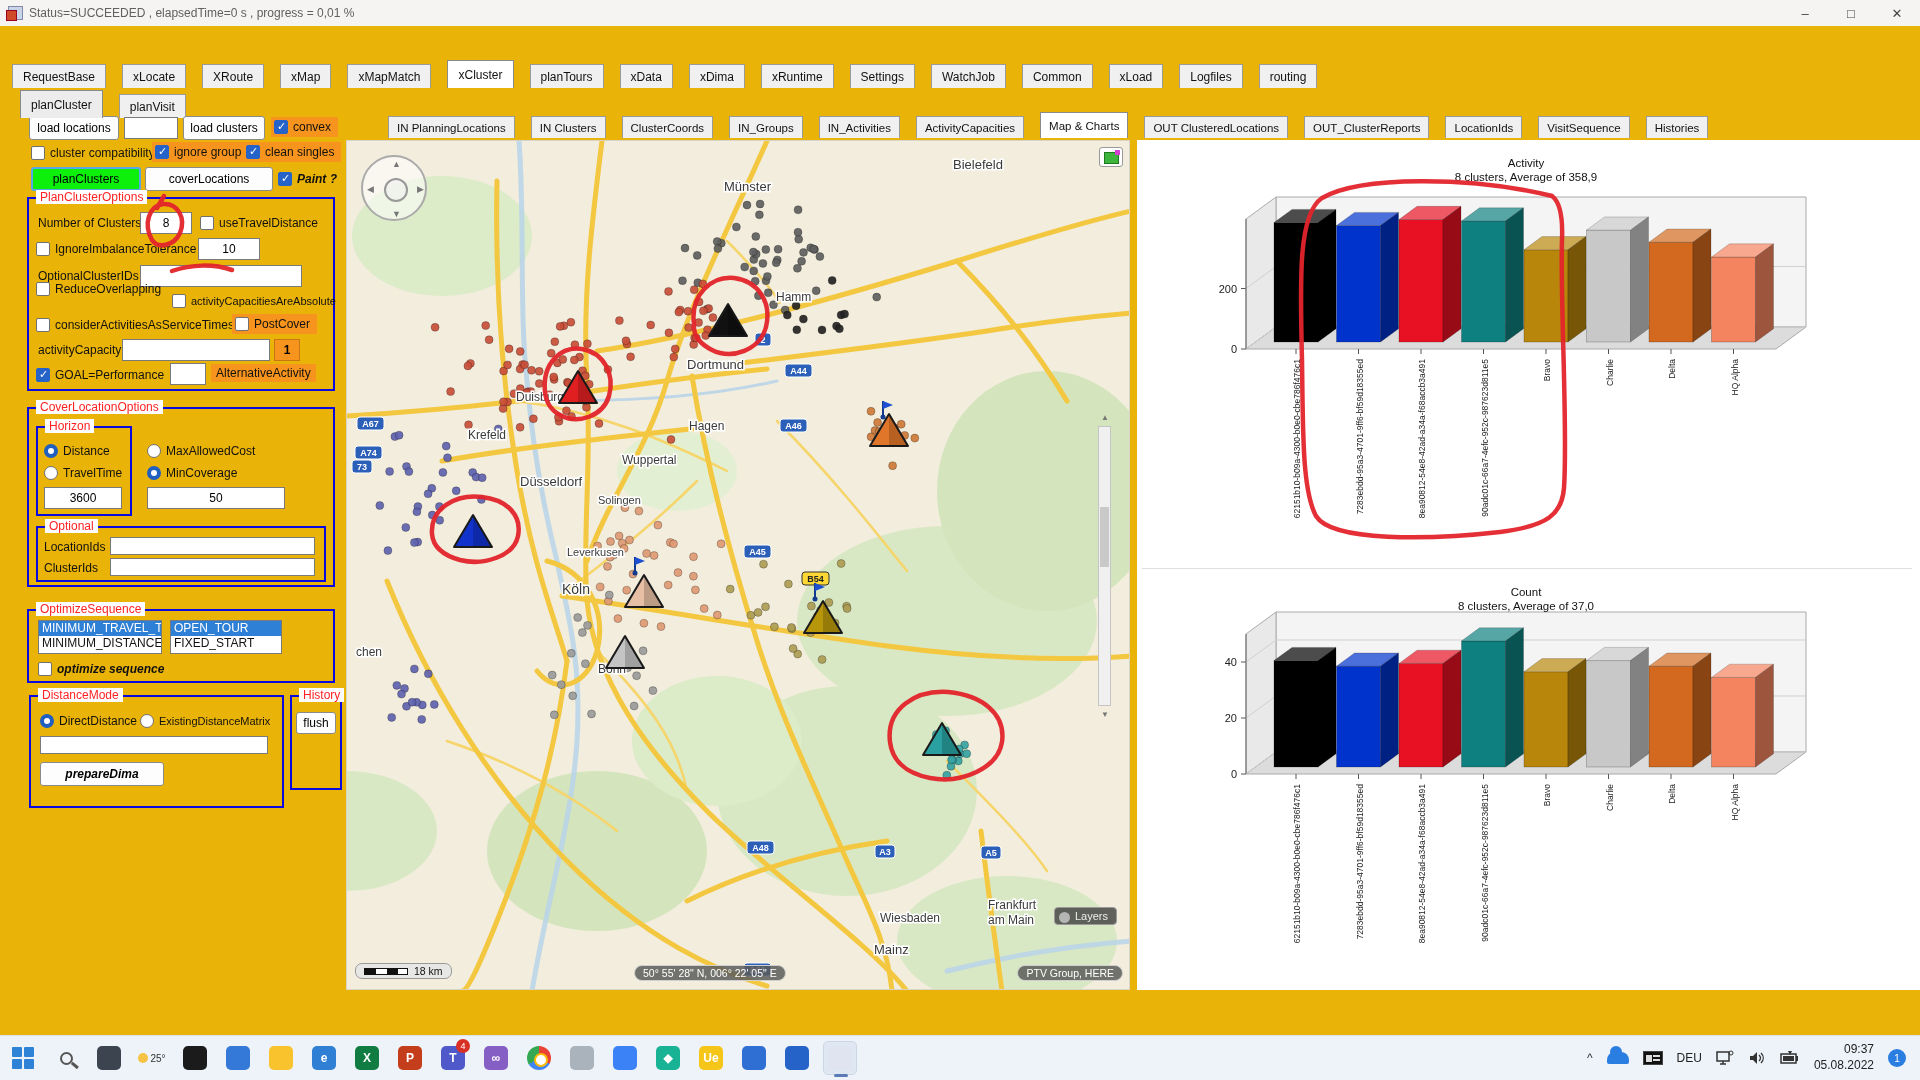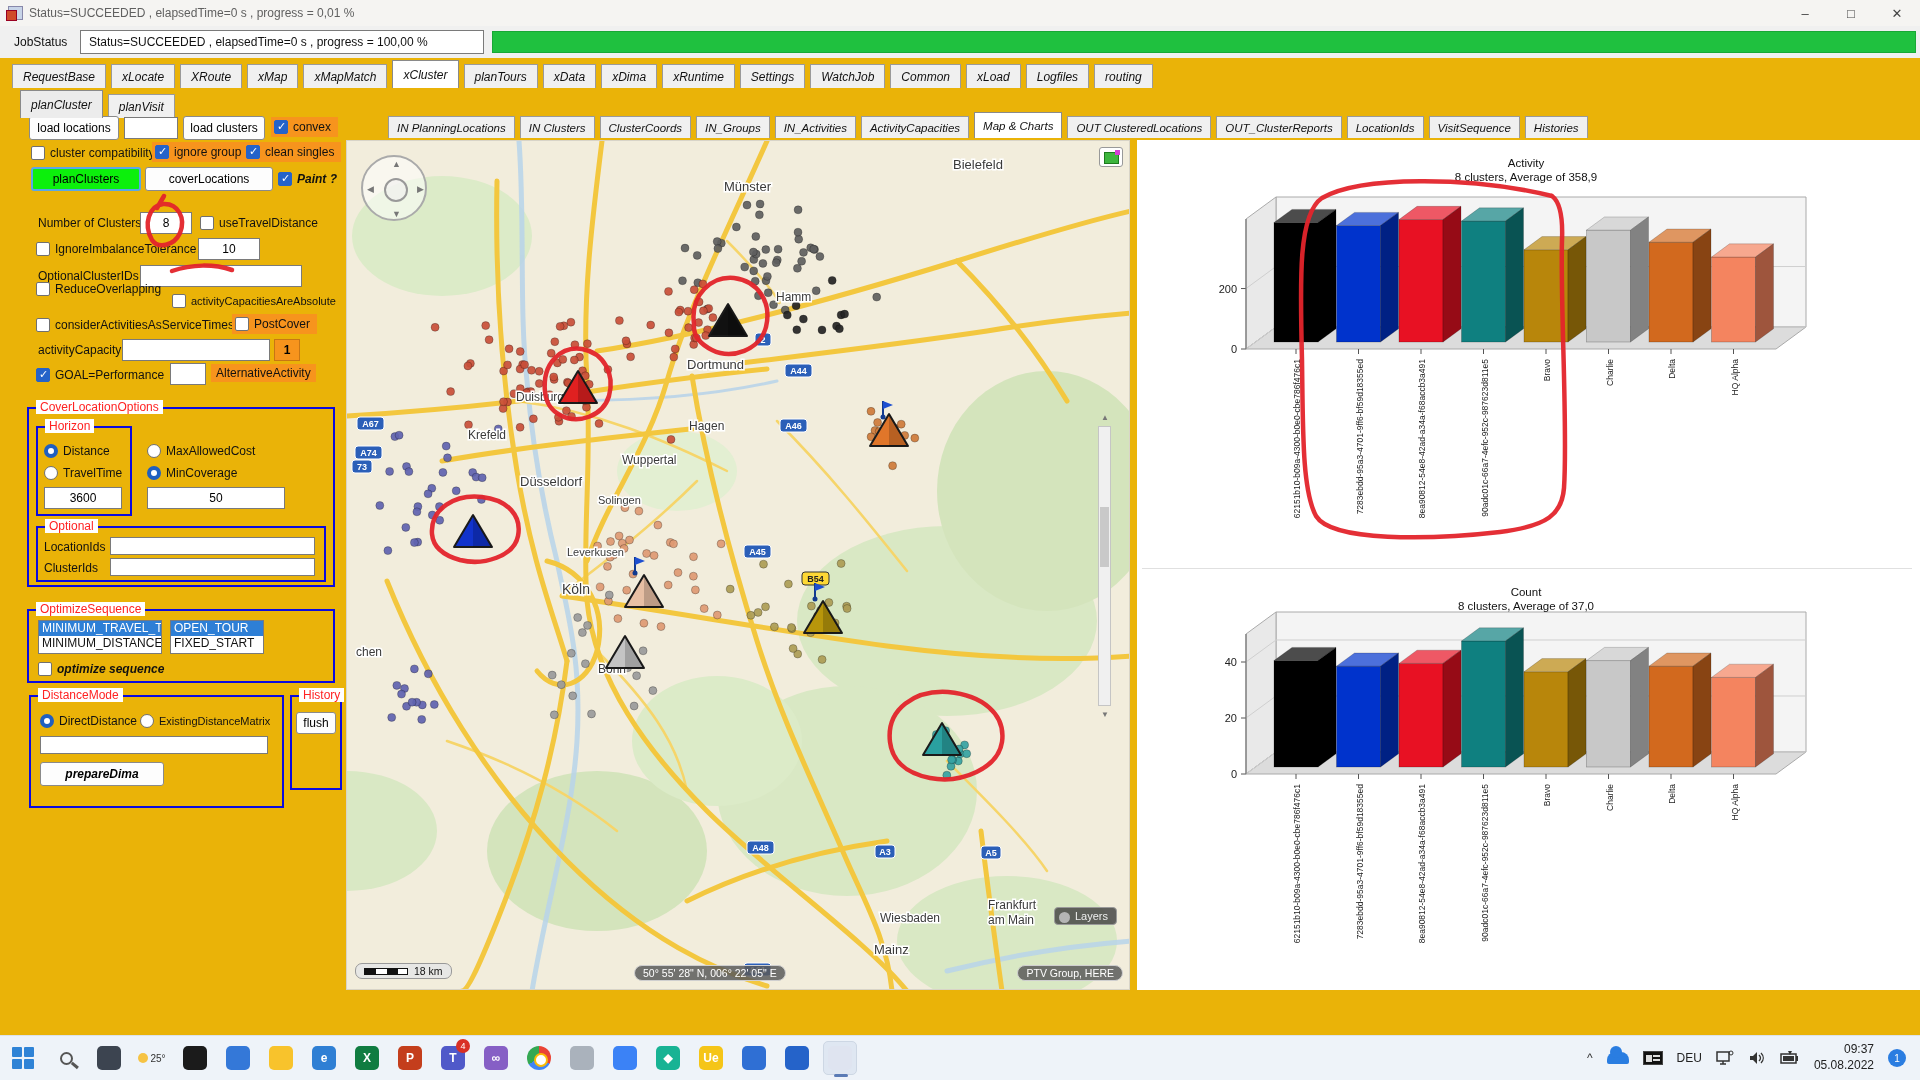--- a/index.html
+++ b/index.html
@@ -16,21 +16,21 @@
   .winbtn { width:46px; height:26px; display:flex; align-items:center; justify-content:center; color:#444; font-size:13px; }
 
   
   .jobrow { position:absolute; left:0; top:26px; width:1920px; height:32px; background:#f0f0f0; }
   .joblabel { position:absolute; left:14px; top:9px; color:#111; }
   .statusbox { position:absolute; left:80px; top:4px; width:404px; height:24px; background:#fff; border:1px solid #7a7a7a; display:flex; align-items:center; padding-left:8px; }
   .progress { position:absolute; left:492px; top:5px; width:1424px; height:22px; background:#1fc13f; border:1px solid #18a835; }
 
   
   .tabstrip { position:absolute; display:flex; align-items:flex-end; }
-  .tab { border:1px solid #9a9a9a; border-bottom:none; background:#f0f0f0; padding:4px 10px 4px 10px; margin-right:5px; height:24px; display:flex; align-items:center; position:relative;font-style:italic; }
+  .tab { border:1px solid #9a9a9a; border-bottom:none; background:#f0f0f0; padding:4px 10px 4px 10px; margin-right:16px; height:24px; display:flex; align-items:center; position:relative; }
   .tab.sel { background:#fff; height:28px; z-index:2; border-color:#8a8a8a; }
   .maintabs { left:12px; top:60px; }
   .subtabs { left:20px; top:90px; }
   .subtabs .tab.sel { background:#ececec; }
   .innertabs { left:346px; top:112px;padding-left:42px; }
   .innertabs .tab { padding:3px 8px; height:22px; font-size:11.5px; }
   .innertabs .tab.sel { background:#fff; height:26px; }
 
   
   .btn { position:absolute; height:24px; background:#fdfdfd; border:1px solid #8a8a8a; border-radius:3px; font-family:inherit; font-size:12px; text-align:center; padding:0 6px; }
@@ -112,25 +112,20 @@
   <div class="titlebar">
     <span class="appicon"></span>
     <span class="titletext">Status=SUCCEEDED , elapsedTime=0 s , progress = 0,01 %</span>
     <span class="wincontrols">
       <span class="winbtn">–</span>
       <span class="winbtn">□</span>
       <span class="winbtn">✕</span>
     </span>
   </div>
 
-  <div class="jobrow">
-    <span class="joblabel">JobStatus</span>
-    <span class="statusbox">Status=SUCCEEDED , elapsedTime=0 s , progress = 100,00 %</span>
-    <span class="progress"></span>
-  </div>
 
   <div class="tabstrip maintabs" id="maintabs">
       <div class="tab">RequestBase</div>
       <div class="tab">xLocate</div>
       <div class="tab">XRoute</div>
       <div class="tab">xMap</div>
       <div class="tab">xMapMatch</div>
       <div class="tab sel">xCluster</div>
       <div class="tab">planTours</div>
       <div class="tab">xData</div>
@@ -183,20 +178,23 @@
       <span class="cblabel">clean singles</span>
     </span>
 
   <button class="btn green" style="left:31px;top:167px;width:110px">planClusters</button>
   <button class="btn" style="left:145px;top:167px;width:128px">coverLocations</button>
   <span class="cbrow" style="left:278px;top:170px">
       <span class="cbbox on"></span>
       <span class="cblabel bi">Paint ?</span>
     </span>
 
+  <div class="group" style="left:27px;top:197px;width:308px;height:194px">
+    <span class="gtitle">PlanClusterOptions</span>
+  </div>
   <span class="lbl" style="left:38px;top:216px">Number of Clusters</span>
   <input class="field num" style="left: 140px; top: 212px; width: 52px;" value="8">
   <span class="cbrow" style="left:200px;top:214px">
       <span class="cbbox"></span>
       <span class="cblabel">useTravelDistance</span>
     </span>
   <span class="cbrow" style="left:36px;top:240px">
       <span class="cbbox"></span>
       <span class="cblabel">IgnoreImbalanceTolerance</span>
     </span>
@@ -261,21 +259,21 @@
   <span class="lbl" style="left:44px;top:561px">ClusterIds</span>
   <input class="field" style="left: 110px; top: 558px; width: 205px; height: 18px;" value="">
 
   <div class="group" style="left:27px;top:609px;width:308px;height:74px">
     <span class="gtitle">OptimizeSequence</span>
   </div>
   <div class="listbox" style="left:38px;top:620px;width:124px;height:34px">
     <div class="li sel">MINIMUM_TRAVEL_TI</div>
     <div class="li">MINIMUM_DISTANCE</div>
   </div>
-  <div class="listbox" style="left:170px;top:620px;width:94px;height:34px">
+  <div class="listbox" style="left:170px;top:620px;width:112px;height:34px">
     <div class="li sel">OPEN_TOUR</div>
     <div class="li">FIXED_START</div>
   </div>
   <span class="cbrow" style="left:38px;top:660px">
       <span class="cbbox"></span>
       <span class="cblabel bi">optimize sequence</span>
     </span>
 
   <div class="group" style="left:29px;top:695px;width:255px;height:113px">
     <span class="gtitle">DistanceMode</span>

